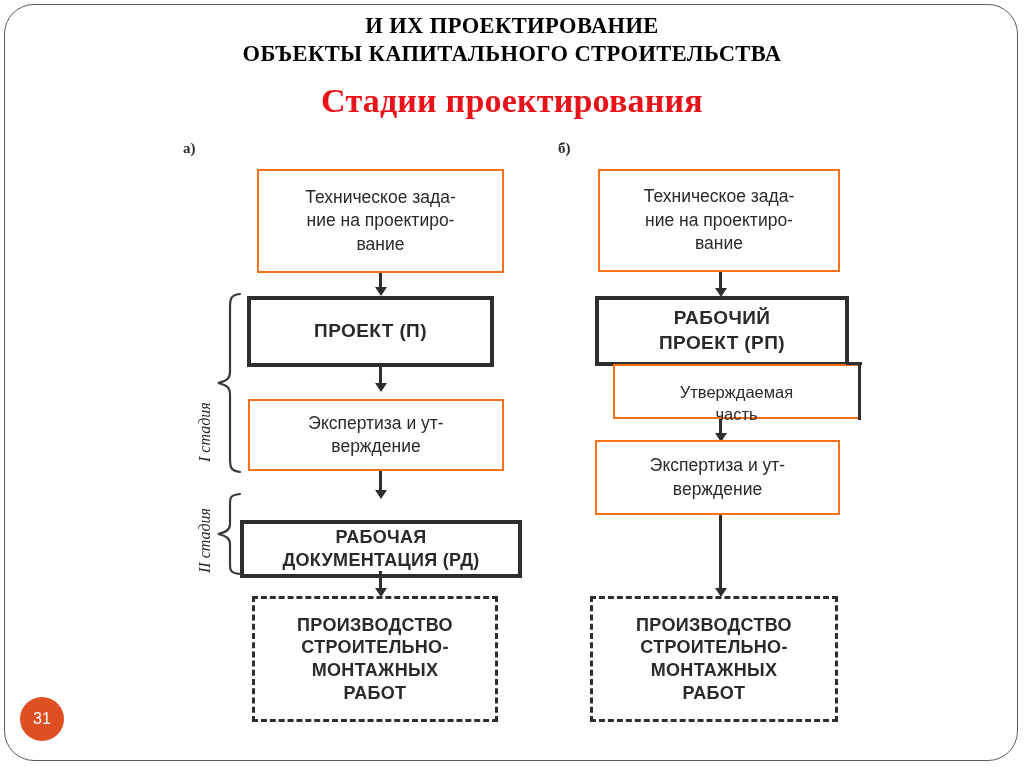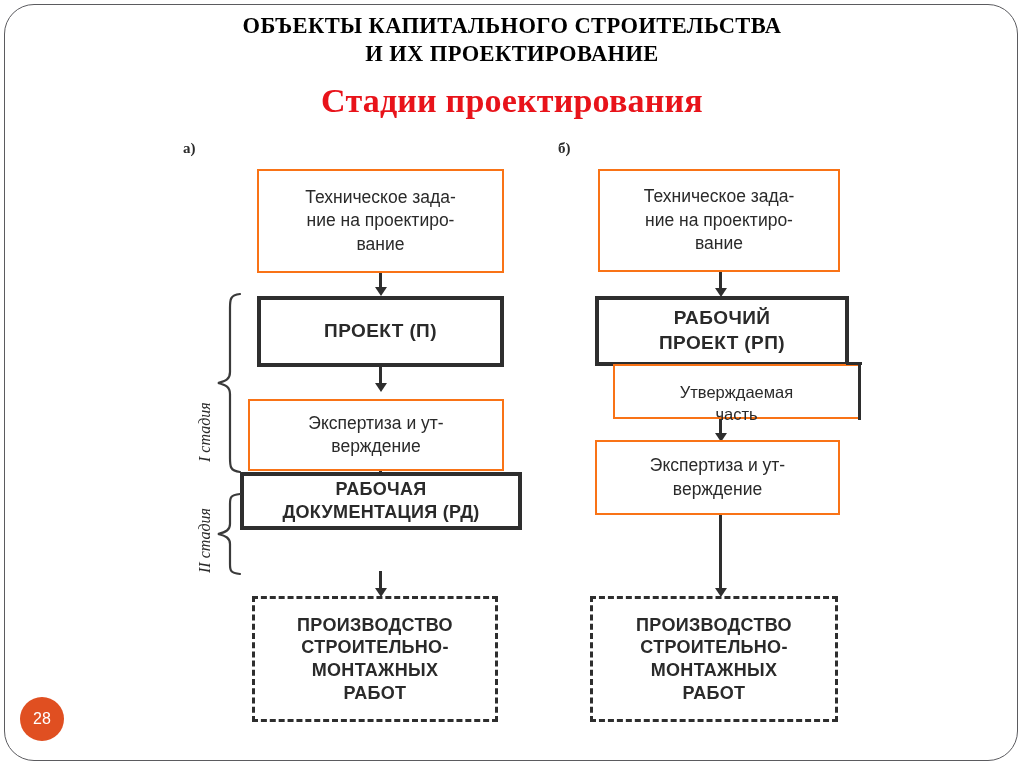--- a/index.html
+++ b/index.html
@@ -181,55 +181,55 @@
   }
 </style>
 </head>
 <body>
 
 <div id="slide">
 
   <div class="slide-frame"></div>
 
   <div class="header">
+    <div class="title-line">И ИХ ПРОЕКТИРОВАНИЕ</div>
     <div class="title-line">ОБЪЕКТЫ КАПИТАЛЬНОГО СТРОИТЕЛЬСТВА</div>
-    <div class="title-line">И ИХ ПРОЕКТИРОВАНИЕ</div>
     <div class="subtitle">Стадии проектирования</div>
   </div>
 
   <div id="diagram">
 
     <div class="col-label" style="left:183px; top:140px;">а)</div>
     <div class="col-label" style="left:558px; top:140px;">б)</div>
 
     <div class="box thin" style="left:257px; top:169px; width:247px; height:104px;">
       <span class="txt t-regular">Техническое зада-
 ние на проектиро-
 вание</span>
     </div>
 
     <div class="vline" style="left:379px; top:273px; height:16px;"></div>
     <div class="arrowhead" style="left:374.5px; top:287px;"></div>
 
-    <div class="box thick" style="left:257px; top:296px; width:247px; height:71px;justify-content:center;">
+    <div class="box thick" style="left:247px; top:296px; width:247px; height:71px;justify-content:center;">
       <span class="txt t-bold">ПРОЕКТ (П)</span>
     </div>
 
     <div class="vline" style="left:379px; top:367px; height:18px;"></div>
     <div class="arrowhead" style="left:374.5px; top:383px;"></div>
 
     <div class="box thin" style="left:248px; top:399px; width:256px; height:72px;">
       <span class="txt t-regular">Экспертиза и ут-
 верждение</span>
     </div>
 
     <div class="vline" style="left:379px; top:471px; height:22px;"></div>
     <div class="arrowhead" style="left:374.5px; top:490px;"></div>
 
-    <div class="box thick" style="left:240px; top:472px; width:282px; height:58px;">
+    <div class="box thick" style="left:240px; top:520px; width:282px; height:58px;">
       <span class="txt t-caps">РАБОЧАЯ
 ДОКУМЕНТАЦИЯ (РД)</span>
     </div>
 
     <div class="vline" style="left:379px; top:571px; height:20px;"></div>
     <div class="arrowhead" style="left:374.5px; top:588px;"></div>
 
     <div class="box dashed" style="left:252px; top:596px; width:246px; height:126px;">
       <span class="txt t-caps">ПРОИЗВОДСТВО
 СТРОИТЕЛЬНО-
@@ -285,16 +285,16 @@
     <div class="box dashed" style="left:590px; top:596px; width:248px; height:126px;">
       <span class="txt t-caps">ПРОИЗВОДСТВО
 СТРОИТЕЛЬНО-
 МОНТАЖНЫХ
 РАБОТ</span>
     </div>
 
   </div>
 
   <div class="page-badge">
-    <span>28</span>
+    <span>31</span>
   </div>
 
 </div>
 
 </body></html>

